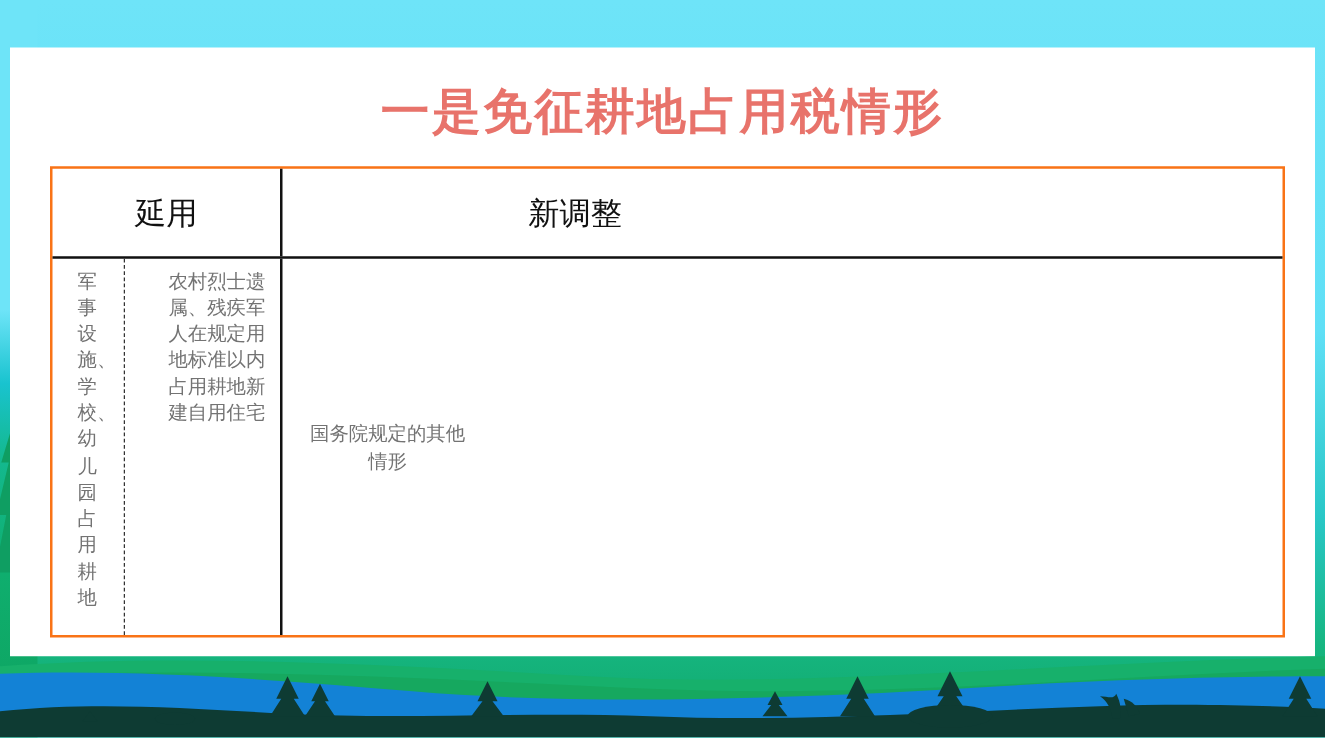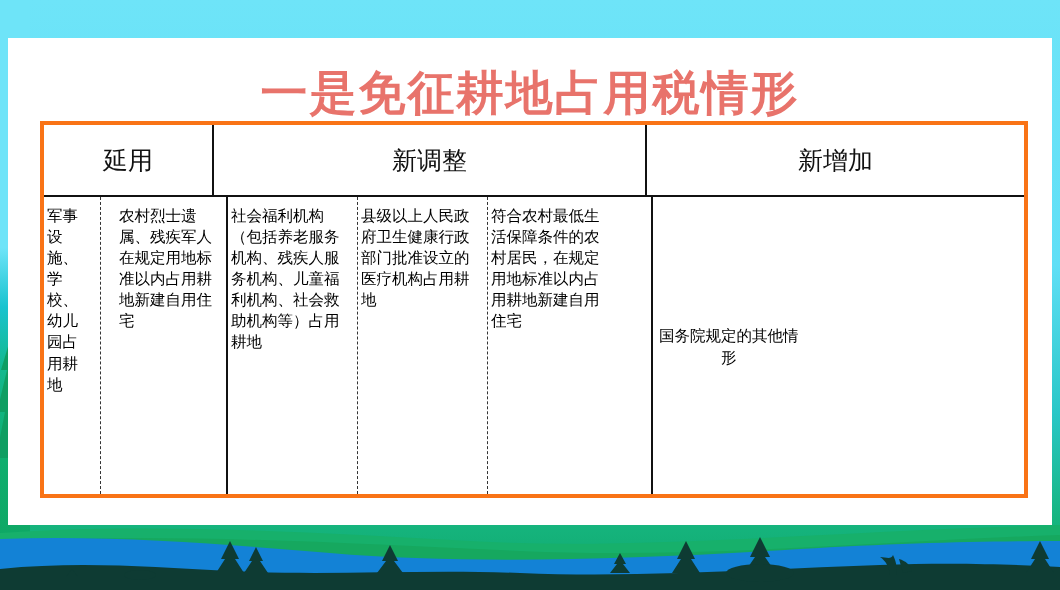--- a/index.html
+++ b/index.html
@@ -29,31 +29,31 @@
   .scene{
     position:absolute; left:0; bottom:0; width:1060px; height:75px;
   }
 
   
   .title{
     position:absolute; left:8px; top:62px; width:1044px;
     text-align:center;
     font-family:"DejaVu Sans","Liberation Sans",sans-serif;
     font-weight:bold;
-    font-size:47px;
+    font-size:39px;
     letter-spacing:2px;
     color:#e8736b;
     white-space:nowrap;
   }
 
   
   .tbl{
-    position:absolute; left:40px; top:121px;
+    position:absolute; left:40px; top:133px;
     width:988px; height:377px;
-    border:4px solid #f97316;
+    border:2px solid #f97316;
     background:#fff;
     display:flex; flex-direction:column;
   }
   .thead{
     display:flex; height:72px; flex:0 0 72px;
     border-bottom:2px solid #111;
   }
   .thead .grp{
     display:flex; align-items:center; justify-content:center;
     font-size:25px; color:#111;
@@ -62,24 +62,24 @@
   .thead .grp:last-child{ border-right:none; }
 
   .tbody{ display:flex; flex:1 1 auto; }
   .tbody .grp{
     display:flex;
     border-right:2px solid #111;
   }
   .tbody .grp:last-child{ border-right:none; }
 
   .cell{
-    padding:8px 7px 6px 3px;
+    padding:8px 7px 6px 20px;
     font-size:15.5px;
     line-height:1.36;
-    color:#000000;
+    color:#737373;
     border-right:1px dashed #333;
     overflow:hidden;
     word-break:break-all;
   }
   .cell:last-child{ border-right:none; }
   .cell.mid{ display:flex; align-items:center; justify-content:center; text-align:center; }
 
   
   .g1{ width:184px; }
   .g2{ width:468px; }
@@ -107,35 +107,29 @@
 
 <div class="white-panel"></div>
 
 <div class="title">一是免征耕地占用税情形</div>
 
 <div class="tbl">
 
   <div class="thead">
     <div class="grp g1">延用</div>
     <div class="grp g2">新调整</div>
-    <div class="grp g3">新增加</div>
   </div>
 
   <div class="tbody">
 
     <div class="grp g1">
       <div class="cell c1">军事设施、学校、幼儿园占用耕地</div>
       <div class="cell c2">农村烈士遗属、残疾军人在规定用地标准以内占用耕地新建自用住宅</div>
     </div>
 
-    <div class="grp g2">
-      <div class="cell c3">社会福利机构（包括养老服务机构、残疾人服务机构、儿童福利机构、社会救助机构等）占用耕地</div>
-      <div class="cell c4">县级以上人民政府卫生健康行政部门批准设立的医疗机构占用耕地</div>
-      <div class="cell c5">符合农村最低生活保障条件的农村居民，在规定用地标准以内占用耕地新建自用住宅</div>
-    </div>
 
     <div class="grp g3">
       <div class="cell c8 mid">国务院规定的其他情形</div>
     </div>
 
   </div>
 </div>
 
 <svg class="scene" viewBox="0 0 1060 75" preserveAspectRatio="none">
 

